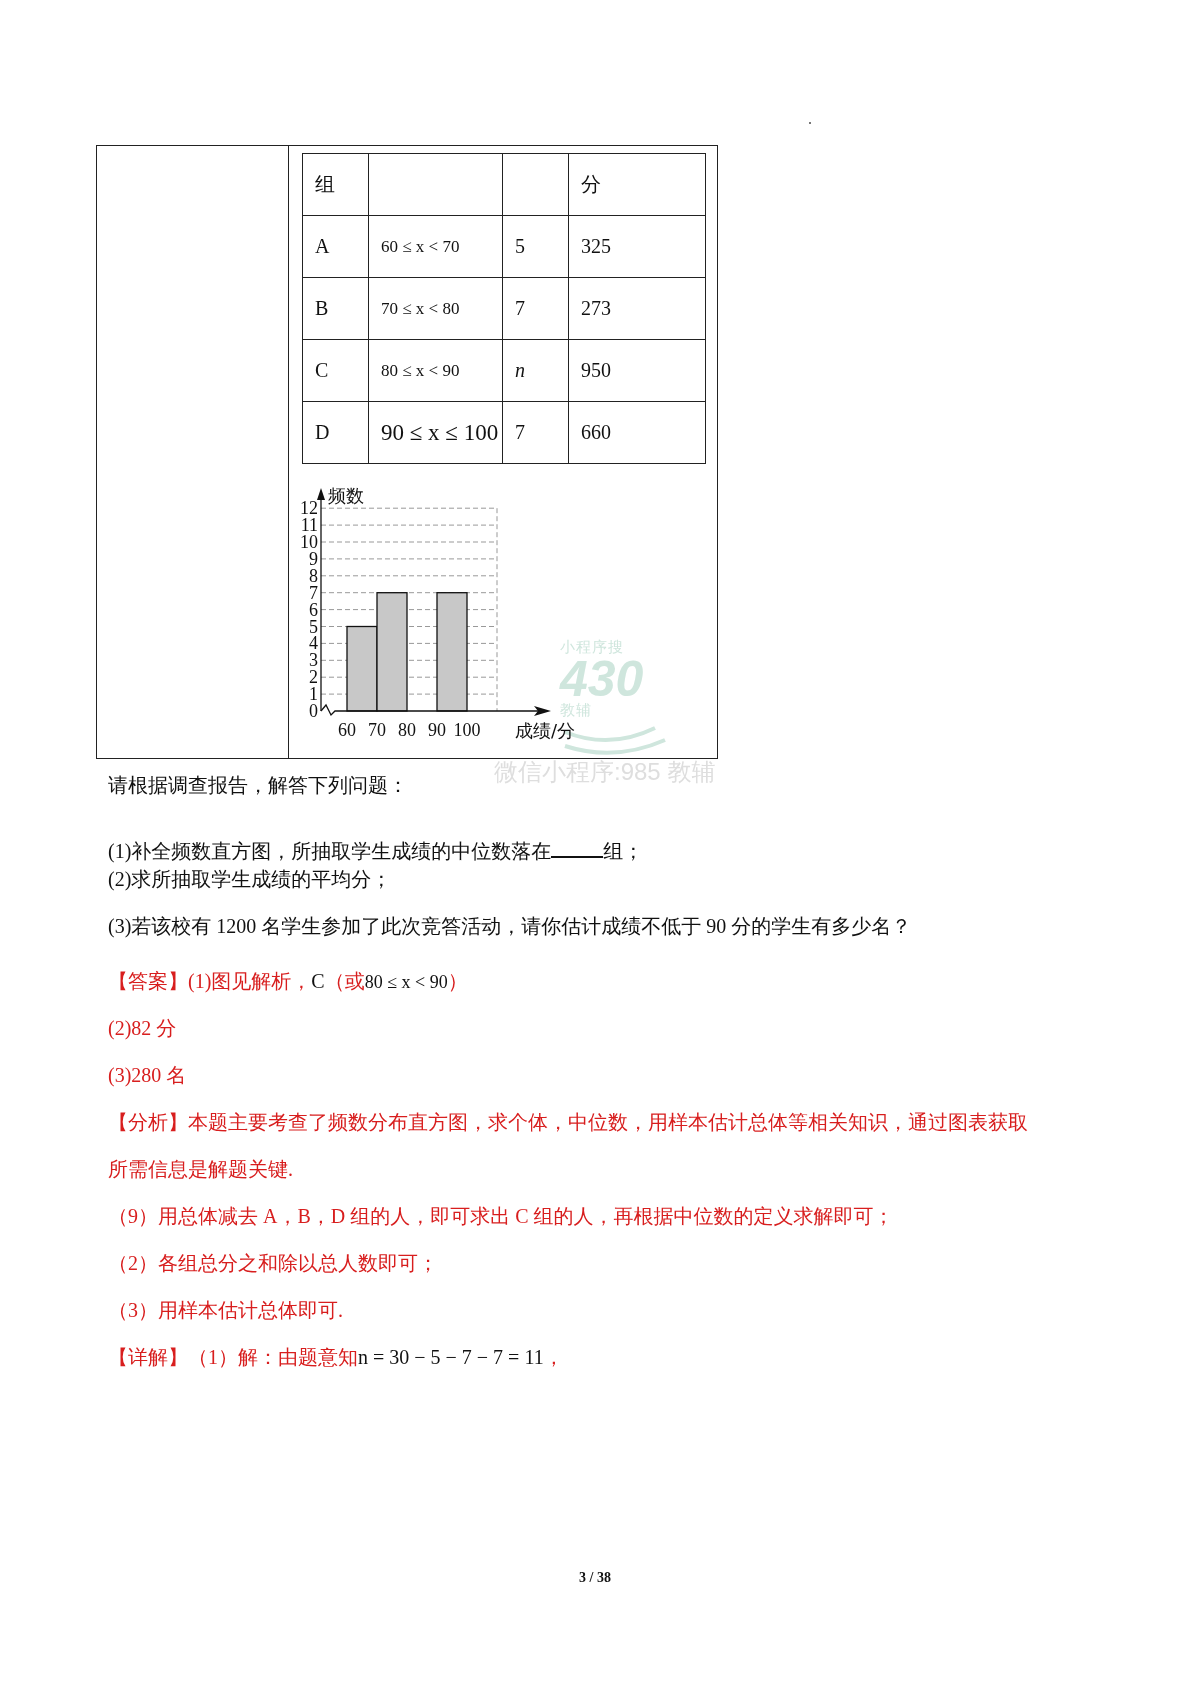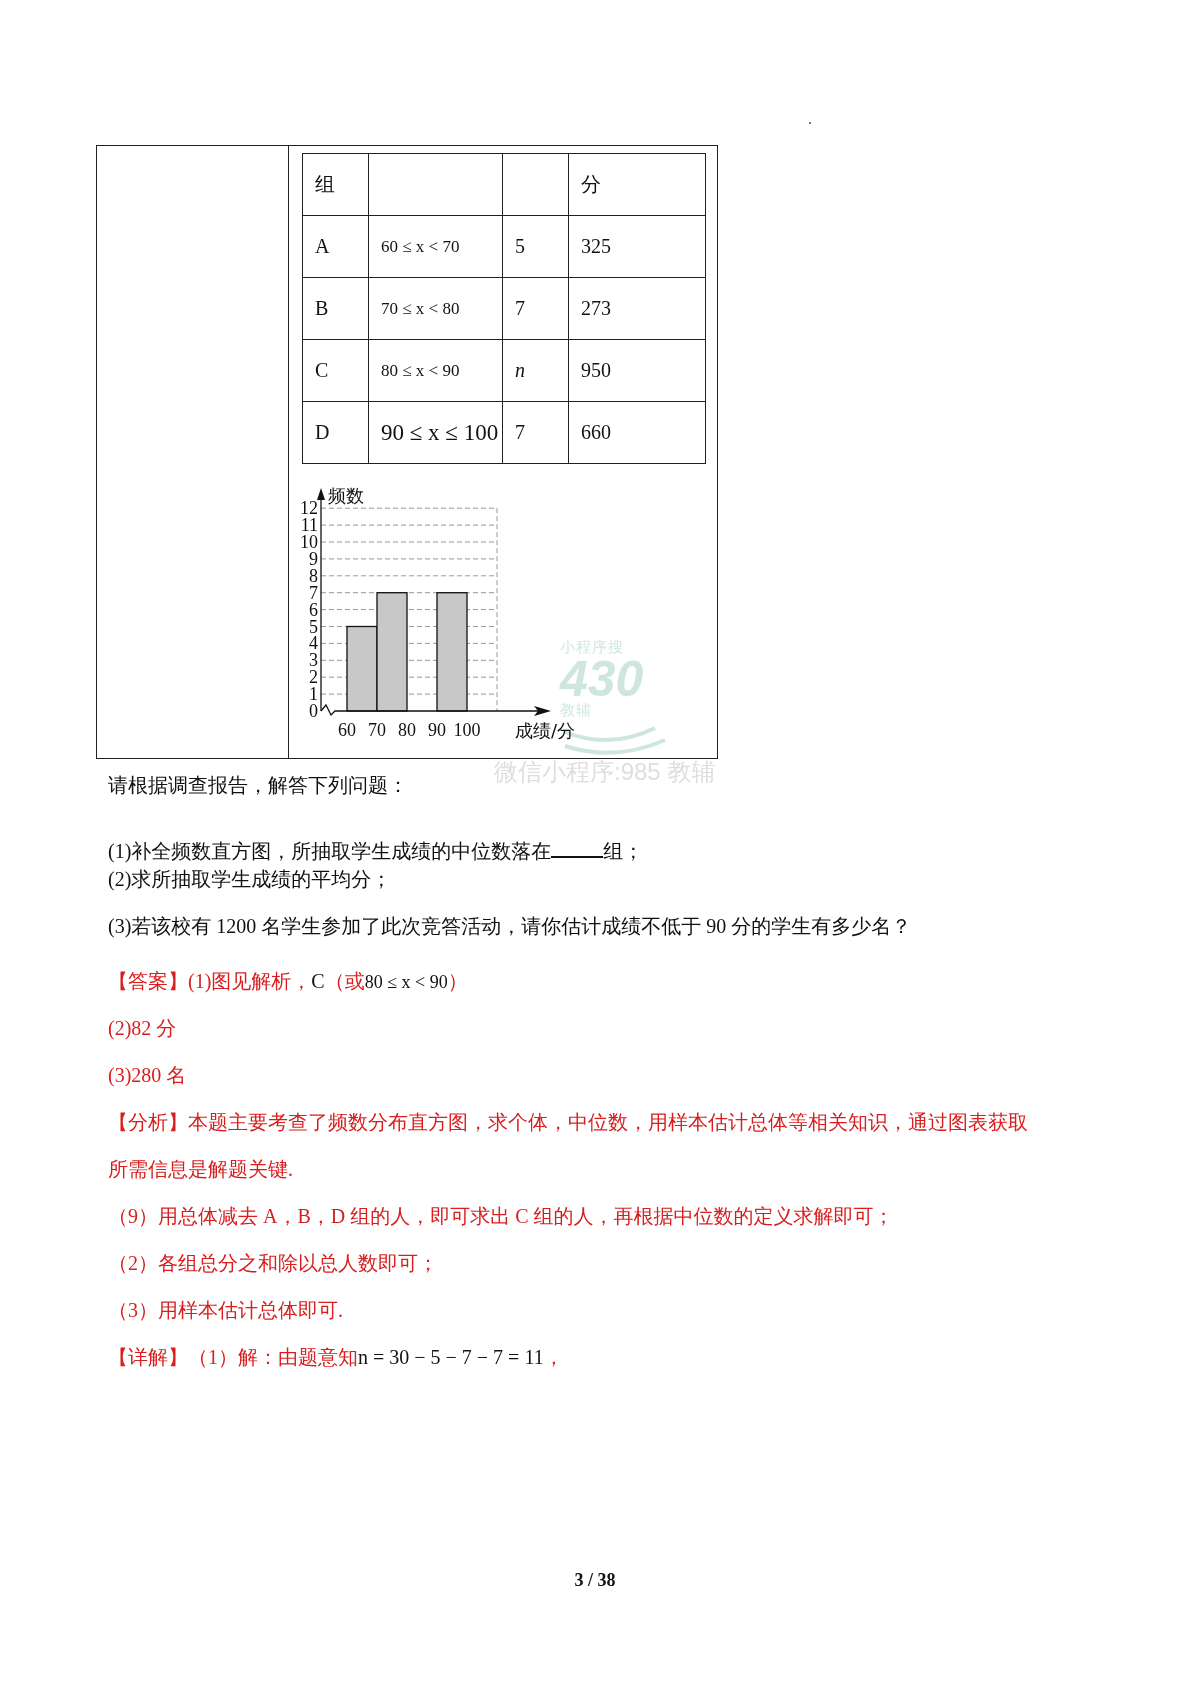--- a/index.html
+++ b/index.html
@@ -23,21 +23,21 @@
     .watermark-logo { left: 560px; top: 638px; font-family: "Liberation Sans", sans-serif; color: #cfe6dd; }
     .wm-small { font-size: 15px; letter-spacing: 1px; }
     .wm-big { font-size: 50px; font-weight: bold; line-height: 44px; font-style: italic; }
     .wm-text { left: 494px; top: 756px; font-size: 24px; color: #dedede; font-family: "Liberation Sans", sans-serif; }
 
     .line { left: 108px; font-size: 20px; line-height: 26px; white-space: nowrap; text-align: right; }
     .red { color: #d81e1e; margin-top: 8px; }
     .blank { display: inline-block; width: 52px; border-bottom: 2px solid #111; height: 18px; vertical-align: baseline; }
     .math { font-size: 18px; }
     .black { color: #111; }
-    .footer { left: 0; width: 1190px; top: 1570px; text-align: center; font-weight: bold; font-size: 18px; }
+    .footer { left: 0; width: 1190px; top: 1570px; text-align: center; font-weight: bold; font-size: 14px; }
   </style>
 </head>
 <body>
 
 <div class="abs dot"></div>
 
 <div class="abs outer"></div>
 <div class="abs outer-divider"></div>
 
 <table class="inner">

